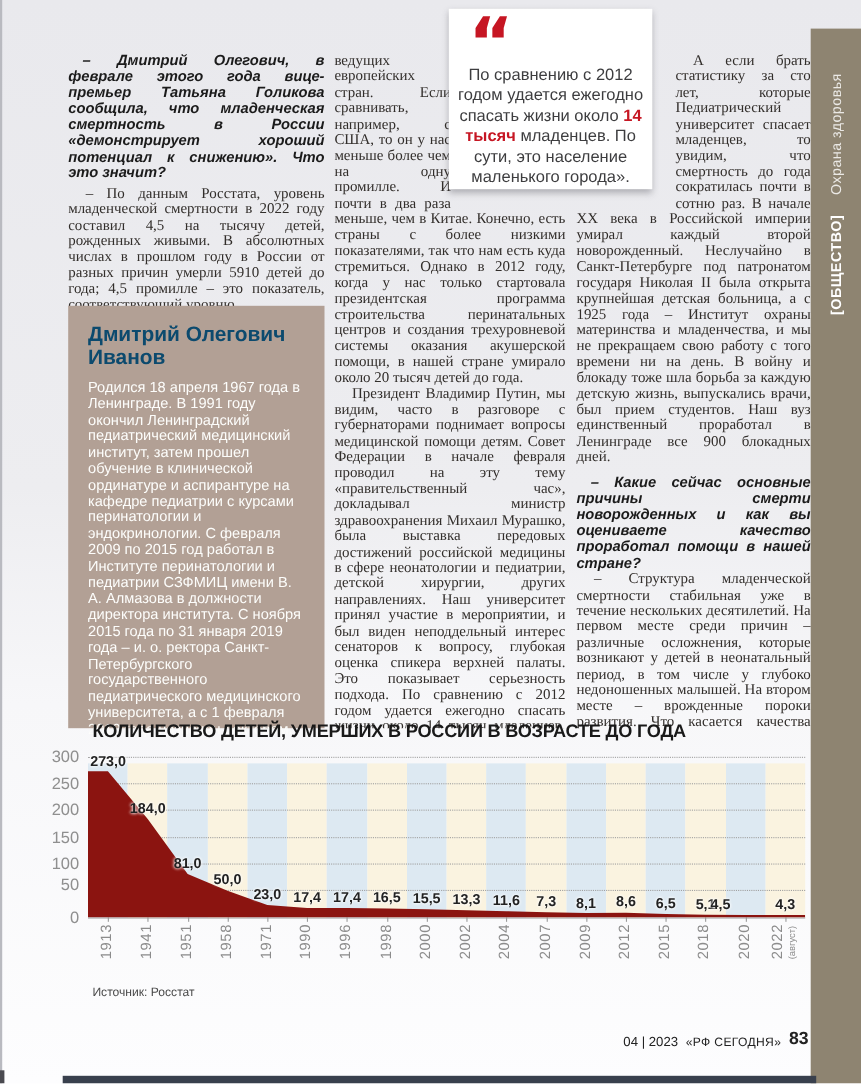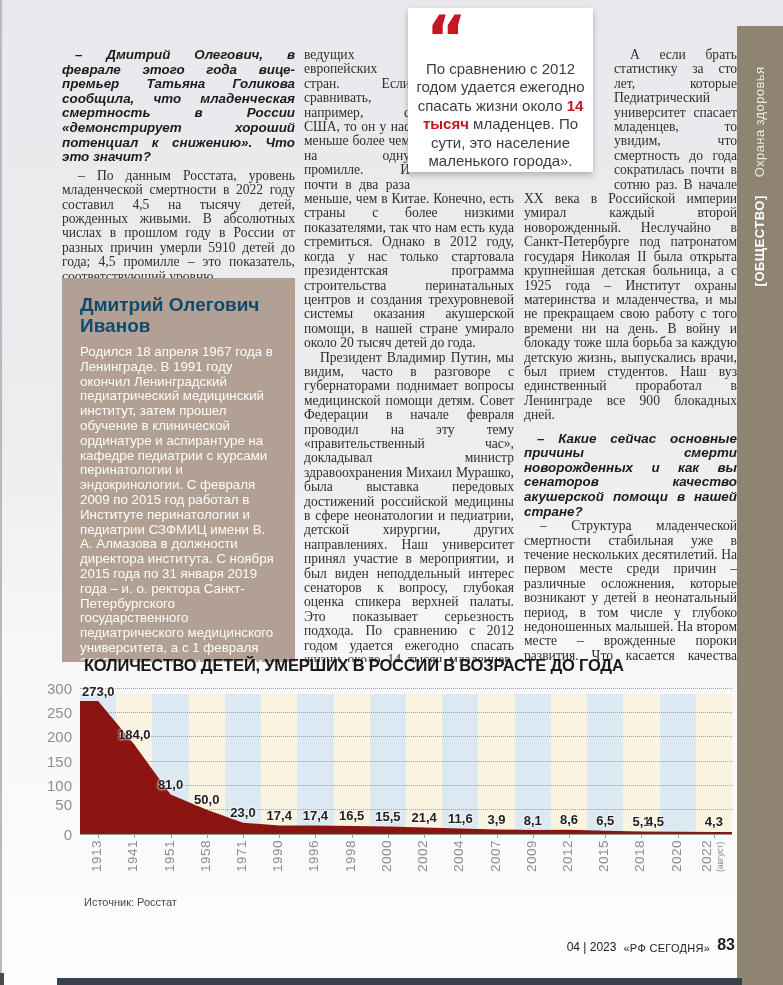--- a/index.html
+++ b/index.html
@@ -95,21 +95,21 @@
       <p class="atext a1 indent">– По данным Росстата, уровень младенческой смертности в 2022 году составил 4,5 на тысячу детей, рожденных живыми. В абсолютных числах в прошлом году в России от разных причин умерли 5910 детей до года; 4,5 промилле – это показатель, соответствующий уровню</p>
     </div>
     <div class="col col2">
       <div class="qspacer-r"></div>
       <p class="atext">ведущих европейских стран. Если сравнивать, например, с США, то он у нас меньше более чем на одну промилле. И почти в два раза меньше, чем в Китае. Конечно, есть страны с более низкими показателями, так что нам есть куда стремиться. Однако в 2012 году, когда у нас только стартовала президентская программа строительства перинатальных центров и создания трехуровневой системы оказания акушерской помощи, в нашей стране умирало около 20 тысяч детей до года.</p>
       <p class="atext indent">Президент Владимир Путин, мы видим, часто в разговоре с губернаторами поднимает вопросы медицинской помощи детям. Совет Федерации в начале февраля проводил на эту тему «правительственный час», докладывал министр здравоохранения Михаил Мурашко, была выставка передовых достижений российской медицины в сфере неонатологии и педиатрии, детской хирургии, других направлениях. Наш университет принял участие в мероприятии, и был виден неподдельный интерес сенаторов к вопросу, глубокая оценка спикера верхней палаты. Это показывает серьезность подхода. По сравнению с 2012 годом удается ежегодно спасать жизни около 14 тысяч младенцев. По сути, это население маленького города.</p>
     </div>
     <div class="col col3">
       <div class="qspacer-l"></div>
       <p class="atext indent">А если брать статистику за сто лет, которые Педиатрический университет спасает младенцев, то увидим, что смертность до года сократилась почти в сотню раз. В начале XX века в Российской империи умирал каждый второй новорожденный. Неслучайно в Санкт-Петербурге под патронатом государя Николая II была открыта крупнейшая детская больница, а с 1925 года – Институт охраны материнства и младенчества, и мы не прекращаем свою работу с того времени ни на день. В войну и блокаду тоже шла борьба за каждую детскую жизнь, выпускались врачи, был прием студентов. Наш вуз единственный проработал в Ленинграде все 900 блокадных дней.</p>
-      <p class="qtext q2">– Какие сейчас основные причины смерти новорожденных и как вы сенаторов качество акушерской помощи в нашей стране?</p>
+      <p class="qtext q2">– Какие сейчас основные причины смерти новорожденных и как вы оцениваете качество проработал помощи в нашей стране?</p>
       <p class="atext indent"><span>– Структура младенческой смертности стабильная уже в течение нескольких десятилетий. На первом месте среди причин – различные осложнения, которые возникают у детей в неонатальный период, в том числе у глубоко недоношенных малышей. На втором месте – врожденные пороки развития. Что касается качества акушерской помощи, то мы многие годы </span></p>
     </div>
   </div>
 
   <div class="quote-box">
     <div class="quote-mark">“</div>
     <div class="quote-text">
       <span>По сравнению с 2012 годом удается ежегодно спасать жизни около </span><span class="quote-hl">14 тысяч</span><span> младенцев. По сути, это население маленького города».</span>
     </div>
   </div>
@@ -164,23 +164,23 @@
           </svg>
           <div class="vlabel" style="top: -3.86px; left: 2px;">273,0</div>
           <div class="vlabel" style="top: 39.4533px; left: 54.3333px; transform: translateX(-50%);">184,0</div>
           <div class="vlabel" style="top: 89.58px; left: 90.5556px; transform: translateX(-50%);">81,0</div>
           <div class="vlabel" style="top: 104.667px; left: 126.778px; transform: translateX(-50%);">50,0</div>
           <div class="vlabel" style="top: 117.807px; left: 163px; transform: translateX(-50%);">23,0</div>
           <div class="vlabel" style="top: 120.532px; left: 199.222px; transform: translateX(-50%);">17,4</div>
           <div class="vlabel" style="top: 120.532px; left: 235.444px; transform: translateX(-50%);">17,4</div>
           <div class="vlabel" style="top: 120.97px; left: 271.667px; transform: translateX(-50%);">16,5</div>
           <div class="vlabel" style="top: 121.457px; left: 307.889px; transform: translateX(-50%);">15,5</div>
-          <div class="vlabel" style="top: 122.527px; left: 344.111px; transform: translateX(-50%);">21,4</div>
+          <div class="vlabel" style="top: 122.527px; left: 344.111px; transform: translateX(-50%);">13,3</div>
           <div class="vlabel" style="top: 123.355px; left: 380.333px; transform: translateX(-50%);">11,6</div>
-          <div class="vlabel" style="top: 124.425px; left: 416.556px; transform: translateX(-50%);">3,9</div>
+          <div class="vlabel" style="top: 124.425px; left: 416.556px; transform: translateX(-50%);">7,3</div>
           <div class="vlabel" style="top: 125.058px; left: 452.778px; transform: translateX(-50%);">8,1</div>
           <div class="vlabel" style="top: 124.815px; left: 489px; transform: translateX(-50%);">8,6</div>
           <div class="vlabel" style="top: 125.837px; left: 525.222px; transform: translateX(-50%);">6,5</div>
           <div class="vlabel" style="top: 126.518px; left: 561.444px; transform: translateX(-50%);">5,1</div>
           <div class="vlabel" style="top: 126.81px; left: 575px; transform: translateX(-50%);">4,5</div>
           <div class="vlabel" style="top: 126.907px; left: 633.889px; transform: translateX(-50%);">4,3</div>
         </div>
     </div>
     <div class="xlabels">
         <div class="xtick" style="left: 18.1111px;"></div>

